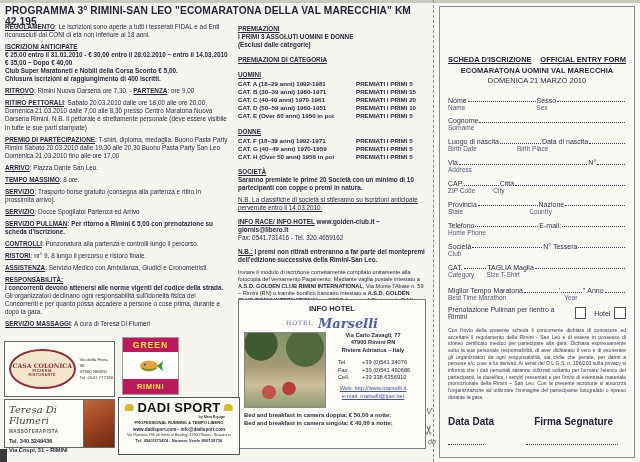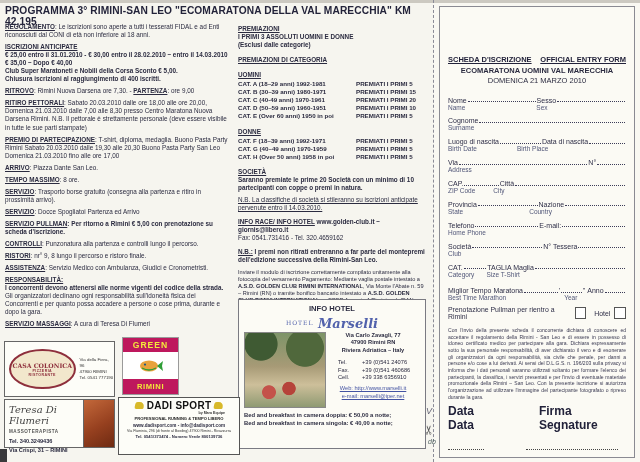--- a/index.html
+++ b/index.html
@@ -59,21 +59,21 @@
   .tf-tel{font-size:5.6px;font-weight:bold;margin-top:4px;}
   .tf-addr{font-size:5.6px;font-weight:bold;margin-top:3px;}
   .tf-photo{width:30px;background:linear-gradient(150deg,#c3683a 0%,#96401f 55%,#6e2a12 100%);border-left:1px solid #666;}
   .ad-green{position:absolute;left:122px;top:337px;width:57px;height:58px;border:1px solid #9a9a9a;background:#fff;display:flex;flex-direction:column;}
   .ge-band{background:#be185d;color:#f2e93a;font-weight:bold;text-align:center;}
   .ge-top{font-size:8.6px;height:14px;line-height:14px;letter-spacing:1px;}
   .ge-mid{flex:1;display:flex;align-items:center;justify-content:center;background:#fff;}
   .ge-bot{font-size:7.6px;height:15px;line-height:15px;letter-spacing:.6px;}
   .ad-dadi{position:absolute;left:118px;top:397px;width:122px;height:58px;border:1px solid #555;text-align:center;padding-top:2px;}
   .ds-row1{display:flex;align-items:center;justify-content:center;gap:3px;}
-  .ds-name{font-size:10px;font-weight:bold;color:#111;letter-spacing:.3px;}
+  .ds-name{font-size:13px;font-weight:bold;color:#111;letter-spacing:.3px;}
   .ds-shoe{width:9px;height:7px;background:#d8b92a;border-radius:2px 5px 1px 2px;transform:skewX(-12deg);}
   .ds-by{font-size:3.6px;font-weight:bold;text-align:right;margin:0 14px 1px 0;color:#333;}
   .ds-sub{font-size:4.1px;font-weight:bold;color:#222;}
   .ds-web{font-size:4.6px;font-weight:bold;margin-top:2px;}
   .ds-addr{font-size:3.6px;margin-top:1px;color:#333;}
   .ds-tel{font-size:4.2px;font-weight:bold;margin-top:1px;}
 
   
   .cut{position:absolute;left:433px;top:0;height:462px;border-left:1px dashed #8b8b97;}
   .scissors{position:absolute;left:424px;top:423px;font-size:12px;color:#555;transform:rotate(-90deg);}
@@ -90,21 +90,21 @@
   .f-title3{text-align:center;font-weight:normal;font-size:7.5px;margin-top:1px;}
   .fields{margin-top:9px;}
   .frow{margin-bottom:3.4px;}
   .fl{display:flex;align-items:flex-end;font-size:7px;height:9.5px;color:#2d2d46;}
   .dl{flex:1;border-bottom:1px dotted #3c3c58;margin:0 1px 1.5px;}
   .fe{display:flex;font-size:6.5px;color:#515678;height:8px;line-height:8px;}
   .cbrow{display:flex;align-items:center;font-size:6.9px;margin-top:4px;color:#2d2d46;}
   .cb{width:10px;height:10px;border:1px solid #555;background:#fff;margin-left:4px;}
   .cb-lab{margin-left:8px;}
   .legal{font-size:5.05px;line-height:1.32;text-align:justify;color:#3a3a52;margin-top:7px;}
-  .sign-row{display:flex;margin-top:4px;font-weight:bold;font-size:12px;color:#22223a;}
+  .sign-row{display:flex;margin-top:16px;font-weight:bold;font-size:10px;color:#22223a;}
   .sign-row .firma{margin-left:40px;}
   .sign-lines{display:flex;margin-top:16px;}
   .sl1{width:36px;border-bottom:1px dotted #444;height:1px;}
   .sl2{width:92px;border-bottom:1px dotted #444;height:1px;margin-left:42px;}
 </style>
 </head>
 <body>
 
 <div class="sheet">
   <div class="page-right-bg"></div>

